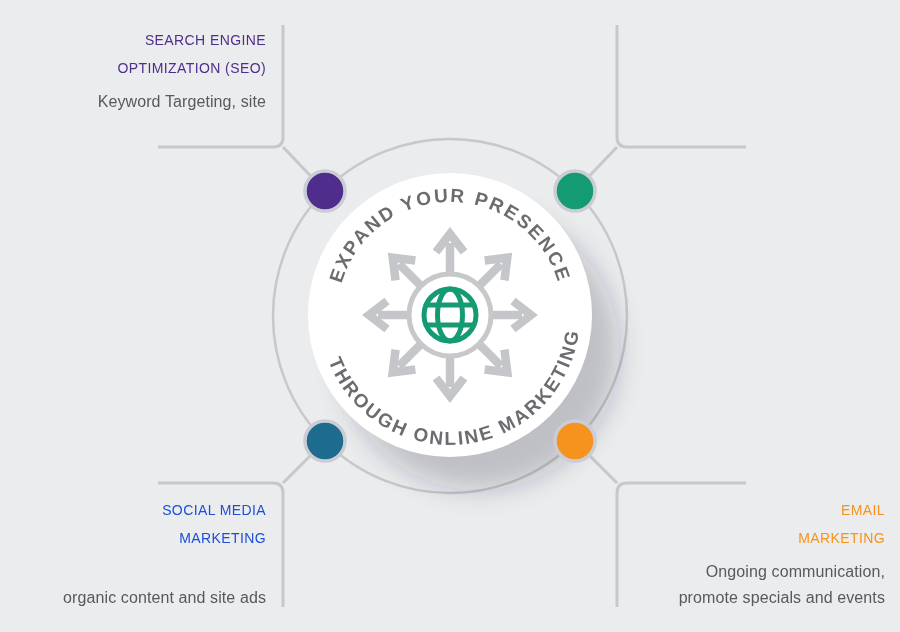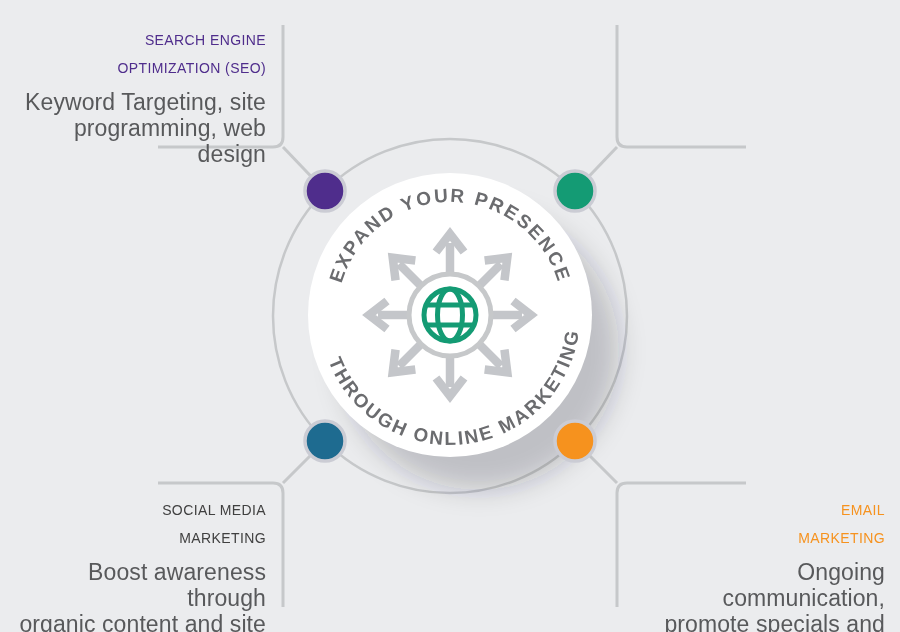--- a/index.html
+++ b/index.html
@@ -9,21 +9,21 @@
     font-family:"Liberation Sans", sans-serif;
   }
   .stage{position:relative;width:900px;height:632px;}
   .diagram-svg{position:absolute;left:0;top:0;}
   .label{position:absolute;}
   .label h2{
     margin:0;font-size:14px;font-weight:normal;
     letter-spacing:0.4px;line-height:28px;
   }
   .label p{
-    margin:7px 0 0;font-size:23px;color:#58595B;
+    margin:7px 0 0;font-size:16px;color:#58595B;
     line-height:26px;letter-spacing:0.1px;
   }
   .label-tl{left:18px;top:26px;width:248px;text-align:right;}
   .label-tr{left:635px;top:26px;width:250px;text-align:left;}
   .label-bl{left:18px;top:496px;width:248px;text-align:right;}
   .label-br{left:635px;top:496px;width:250px;text-align:right;}
   .arc-text{
     font-family:"Liberation Sans", sans-serif;
     font-size:19px;font-weight:bold;letter-spacing:2.2px;
   }
@@ -117,32 +117,31 @@
     <circle cx="575" cy="441" r="20" stroke-width="3.5" stroke="#CBCCD4" fill="#F6921E"></circle>
   </svg>
 
   <div class="label label-tl">
     <h2 style="color: rgb(79, 45, 140);">
       <div>SEARCH ENGINE</div>
       <div>OPTIMIZATION (SEO)</div>
     </h2>
     <p>
       <span>Keyword Targeting, site</span><br>
-      <span>programming, web design</span>
     </p>
   </div>
 
 
   <div class="label label-bl">
-    <h2 style="color: #404040;">
+    <h2 style="color: #1d4ed8;">
       <div>SOCIAL MEDIA</div>
       <div>MARKETING</div>
     </h2>
     <p>
-      <span>Boost awareness through</span><br>
+      <br>
       <span>organic content and site ads</span>
     </p>
   </div>
 
   <div class="label label-br">
     <h2 style="color: rgb(246, 146, 30);">
       <div>EMAIL</div>
       <div>MARKETING</div>
     </h2>
     <p>

